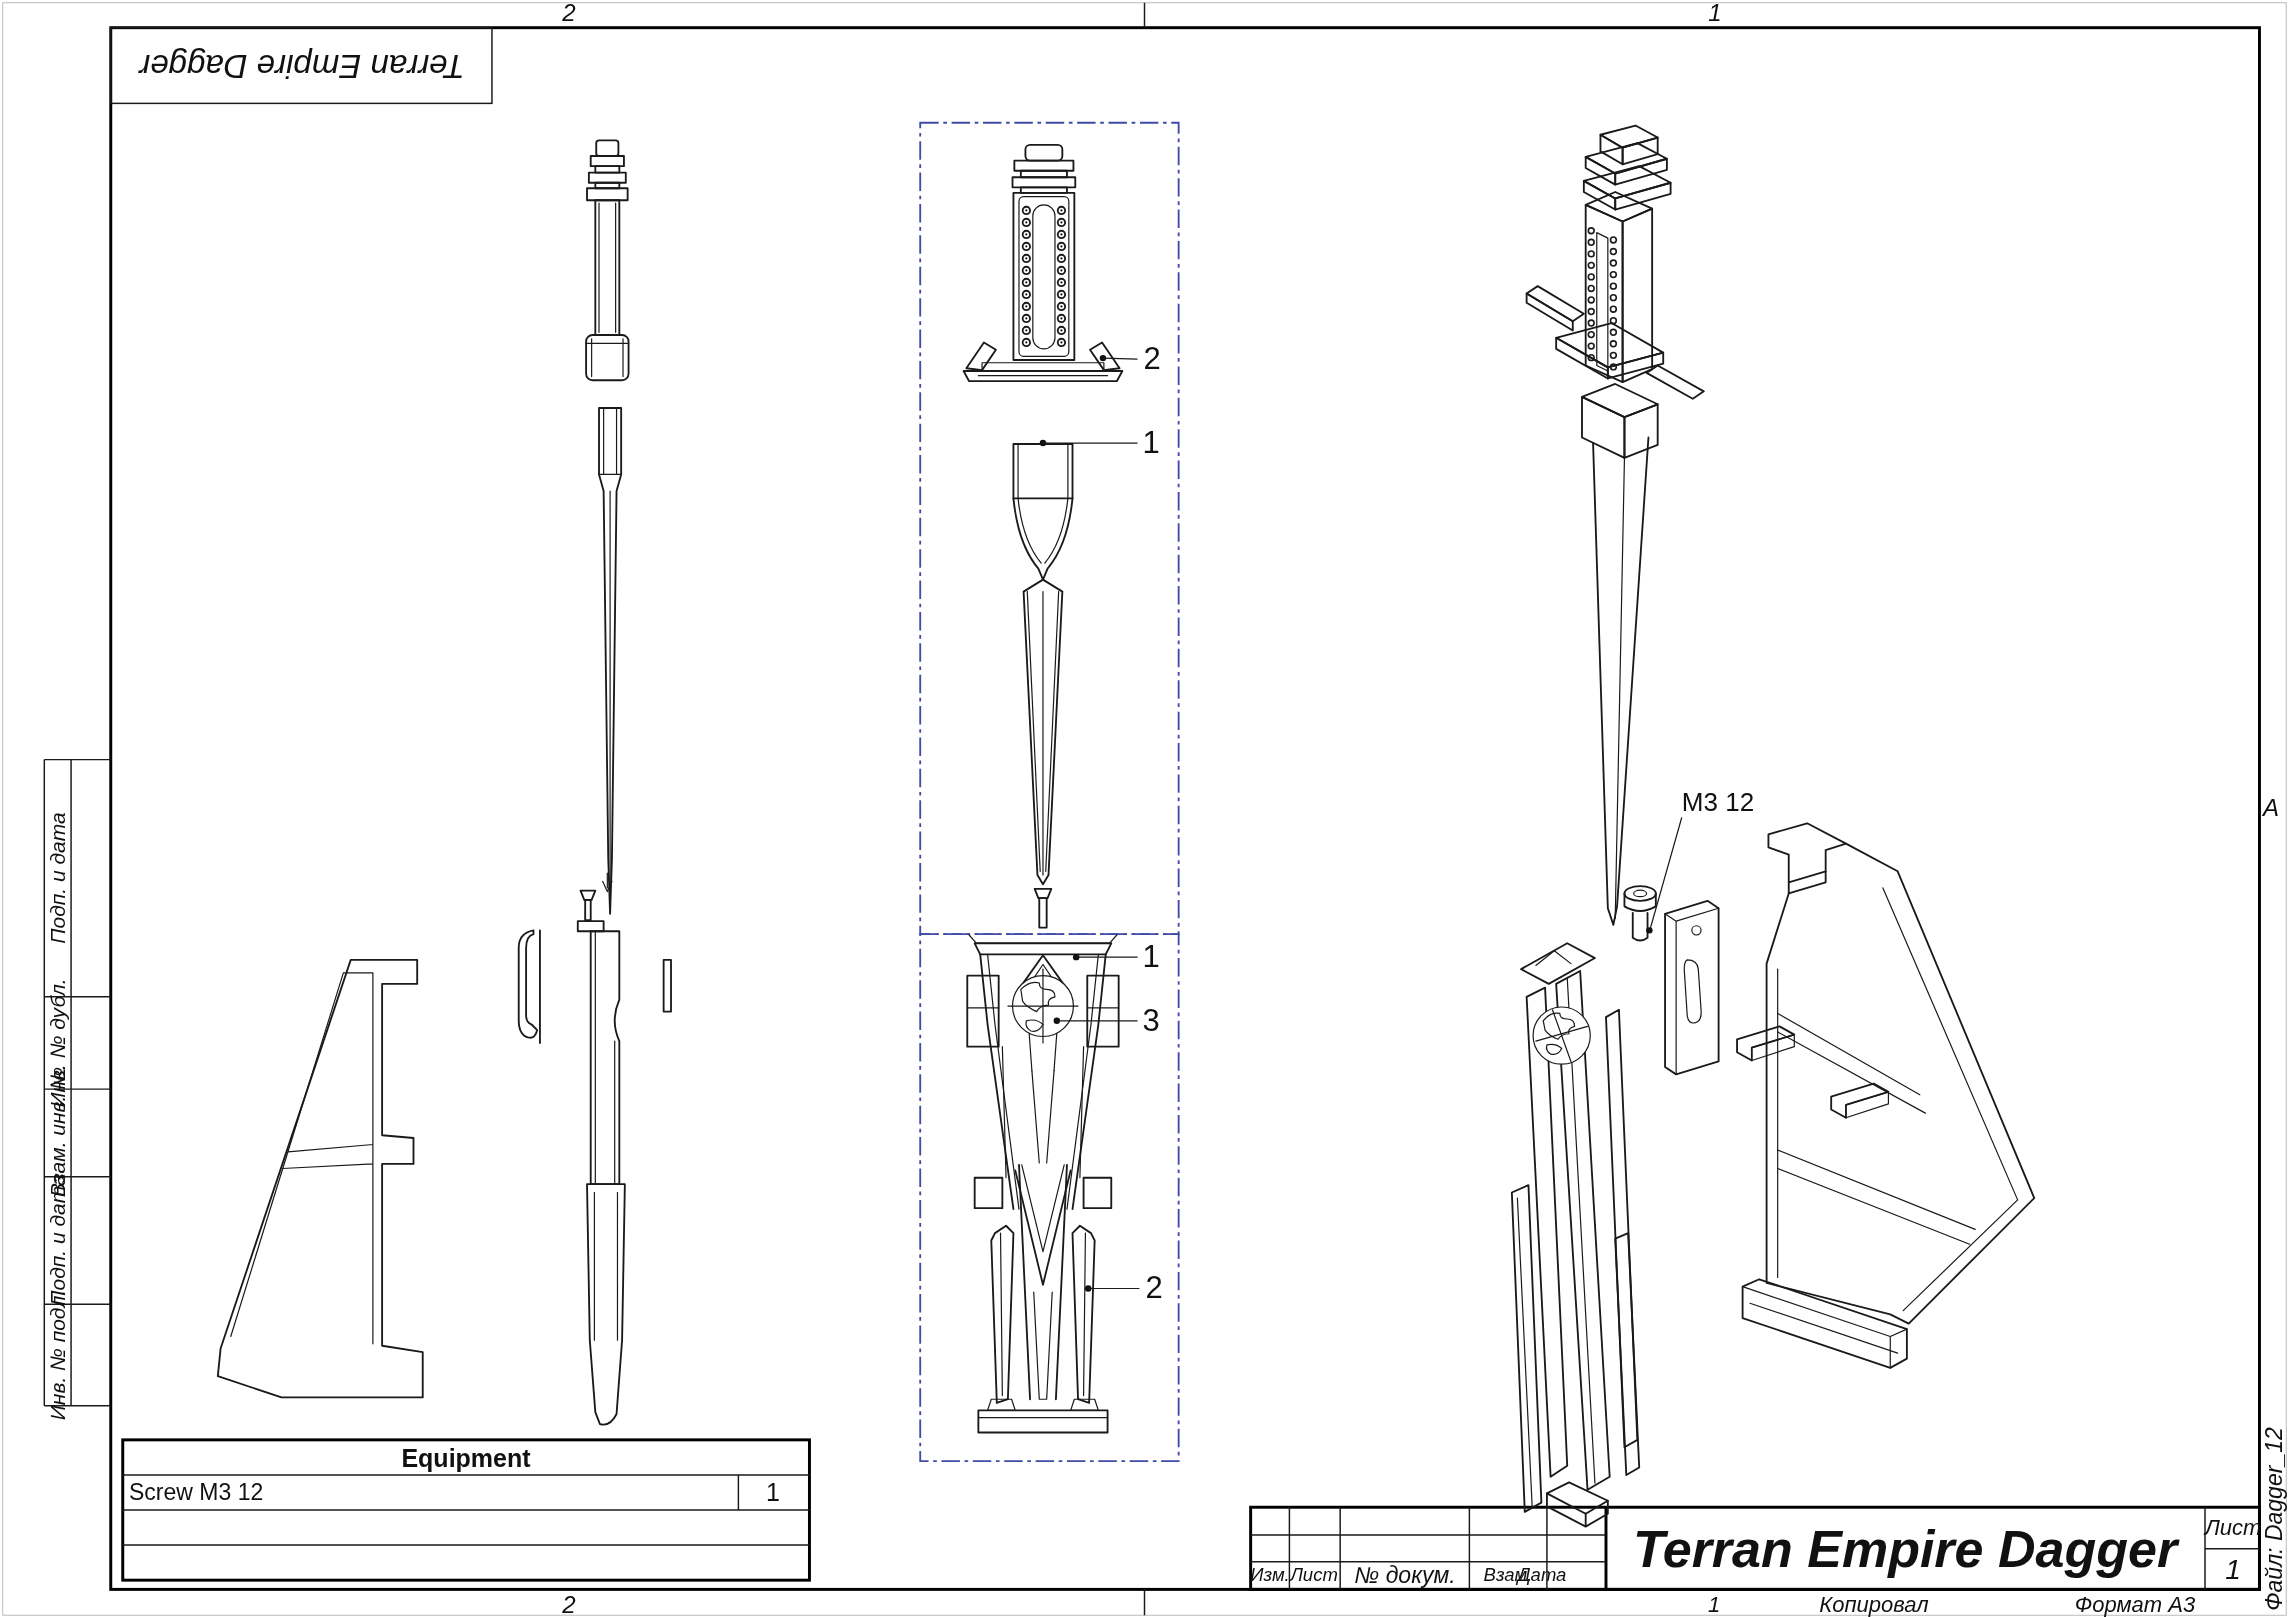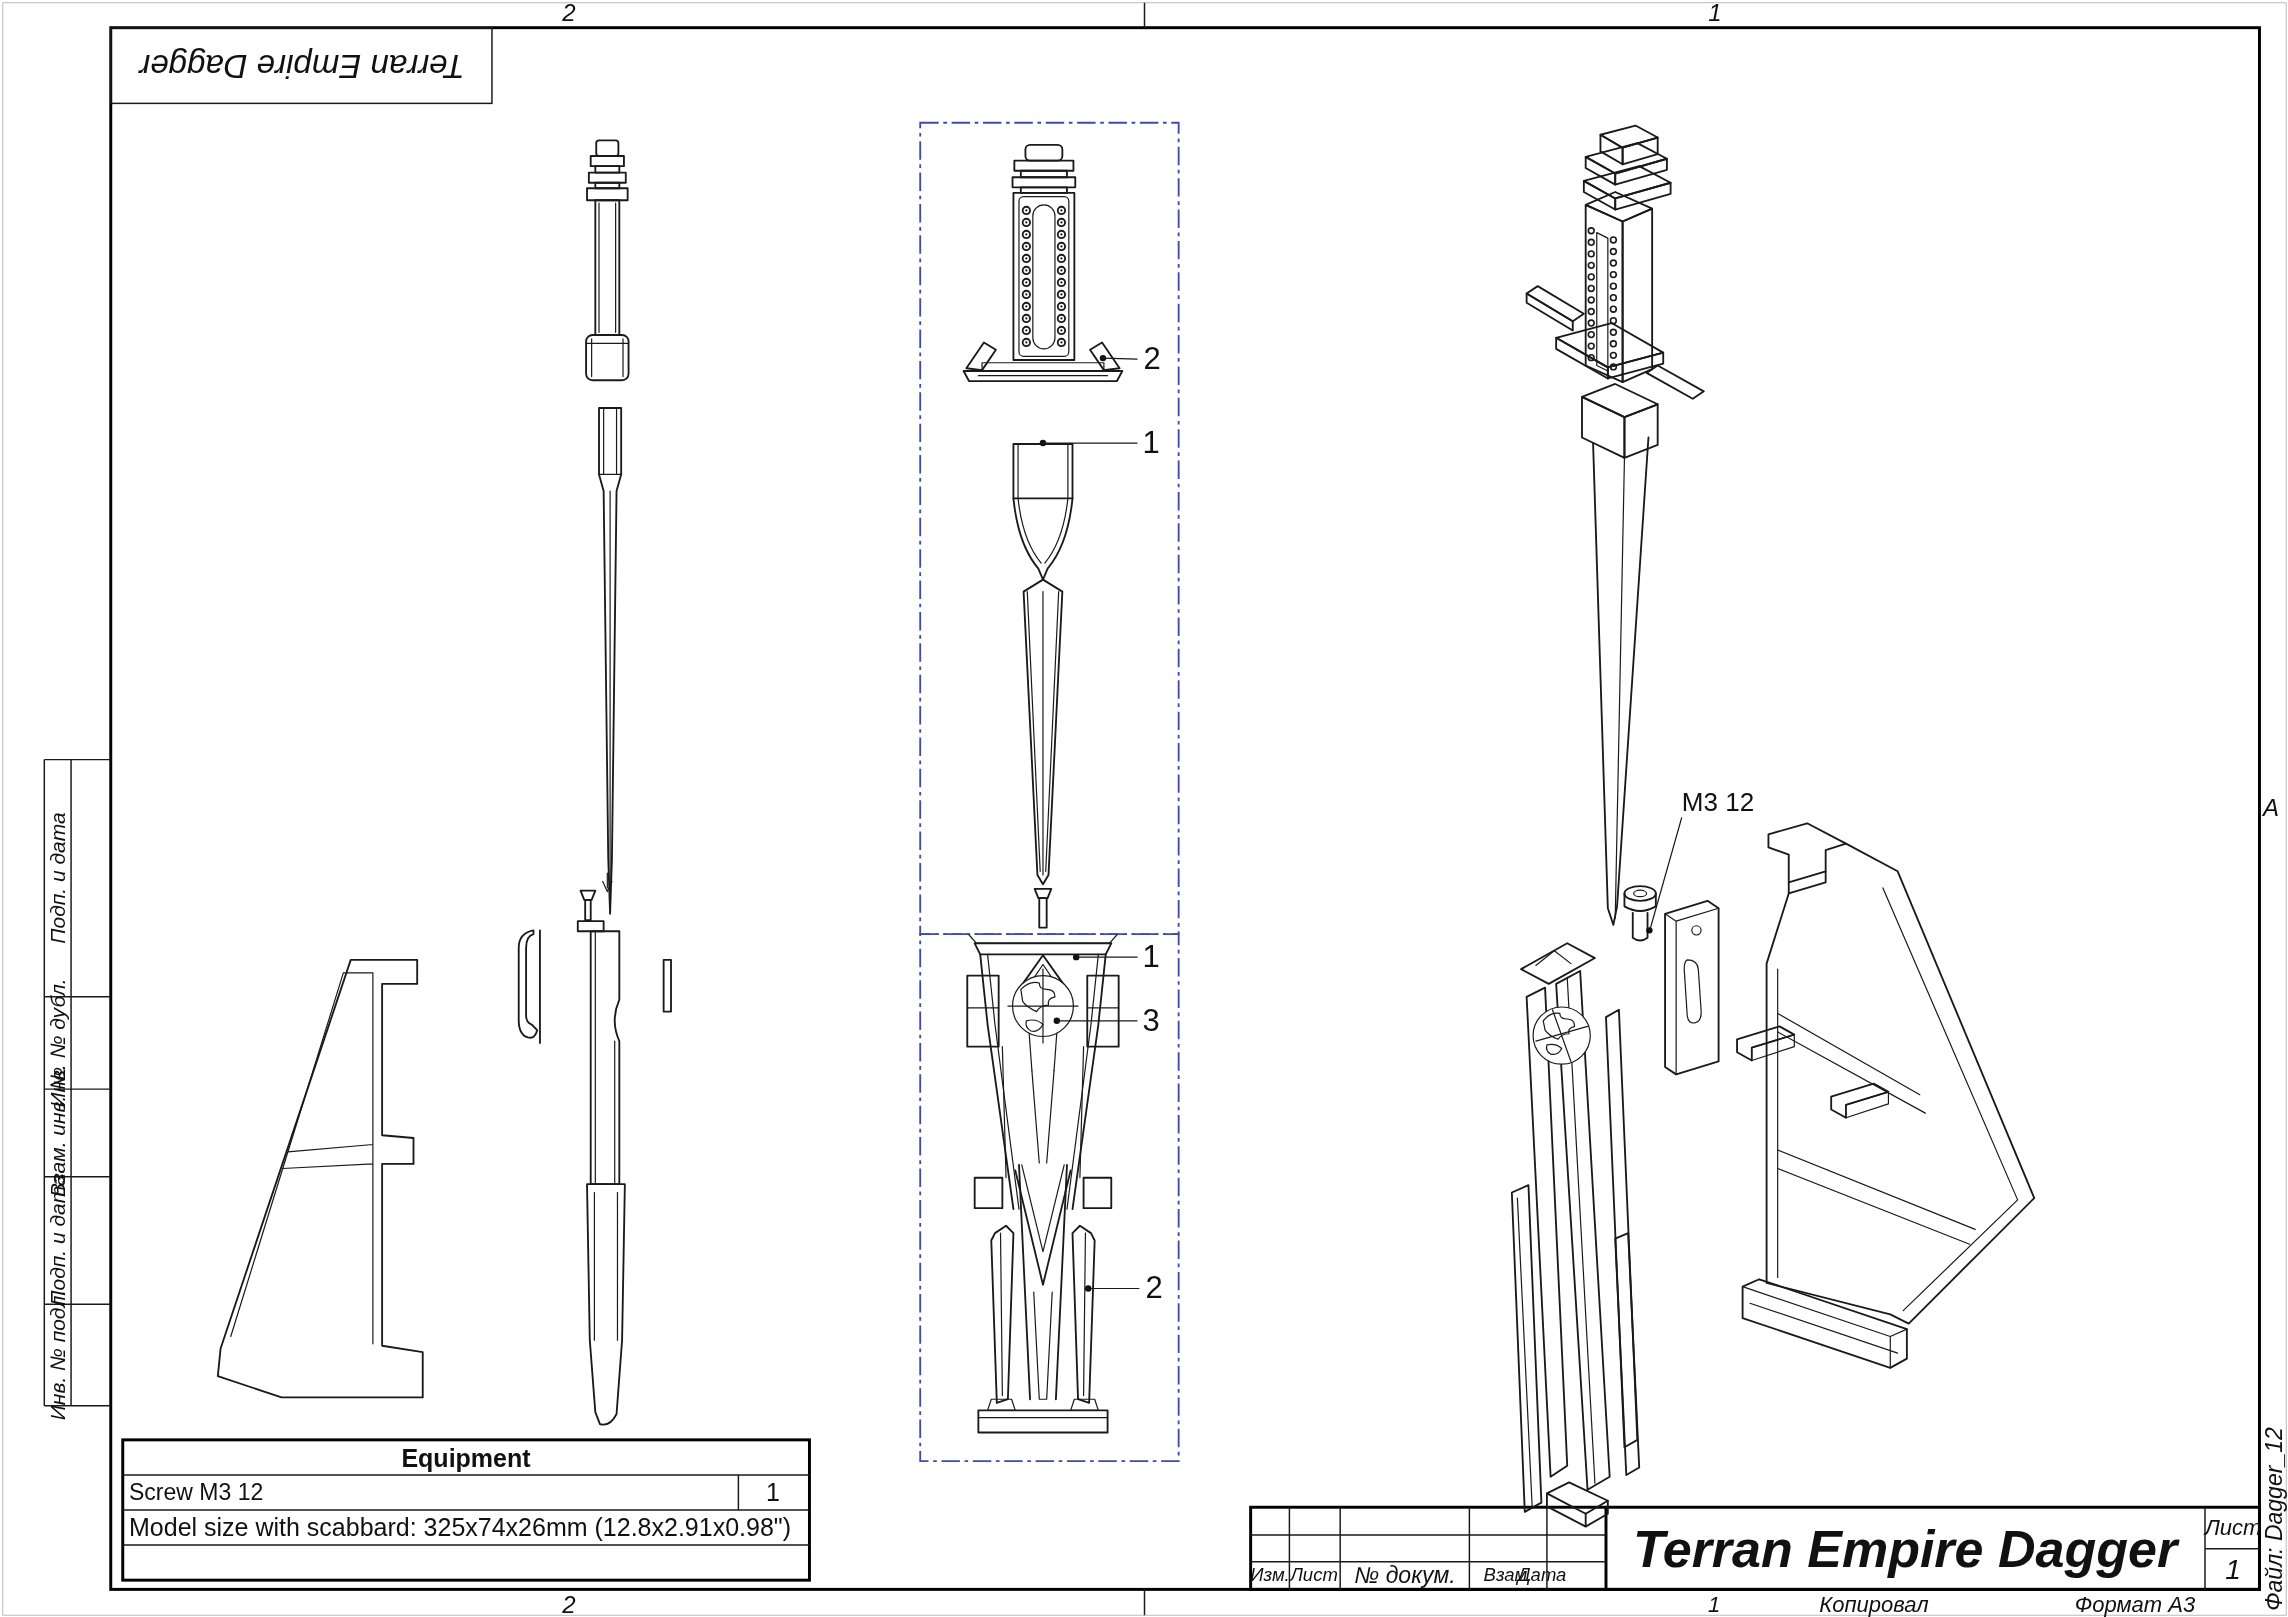--- a/index.html
+++ b/index.html
@@ -324,21 +324,20 @@
 
 <div class="t cu it" style="left:58px;top:878px;font-size:21px;">Подп. и дата</div>
 <div class="t cu it" style="left:58px;top:1043px;font-size:21px;">Инв. № дубл.</div>
 <div class="t cu it" style="left:58px;top:1132px;font-size:21px;">Взам. инв. №</div>
 <div class="t cu it" style="left:58px;top:1240px;font-size:21px;">Подп. и дата</div>
 <div class="t cu it" style="left:58px;top:1355px;font-size:21px;">Инв. № подл.</div>
 
 <div class="t c b" style="left:466px;top:1458px;font-size:25px;">Equipment</div>
 <div class="t lt" style="left:129px;top:1492px;font-size:23px;">Screw M3 12</div>
 <div class="t c" style="left:773px;top:1492px;font-size:25px;">1</div>
-<div class="t lt" style="left:129px;top:1527px;font-size:25px;">Model size with scabbard: 325x74x26mm (12.8x2.91x0.98")</div>
 
 <div class="t c it" style="left:1270px;top:1575px;font-size:18.5px;">Изм.</div>
 <div class="t c it" style="left:1314px;top:1575px;font-size:18.5px;">Лист</div>
 <div class="t c it" style="left:1405px;top:1575px;font-size:23px;">№ докум.</div>
 <div class="t c it" style="left:1508px;top:1575px;font-size:18.5px;">Взам.</div>
 <div class="t c it" style="left:1542px;top:1575px;font-size:18.5px;">Дата</div>
 <div class="t c it" style="left:1905px;top:1549px;font-size:52px;font-weight:600;">Terran Empire Dagger</div>
 <div class="t c it" style="left:2233px;top:1528px;font-size:22px;">Лист</div>
 <div class="t c it" style="left:2233px;top:1570px;font-size:28px;">1</div>
 

